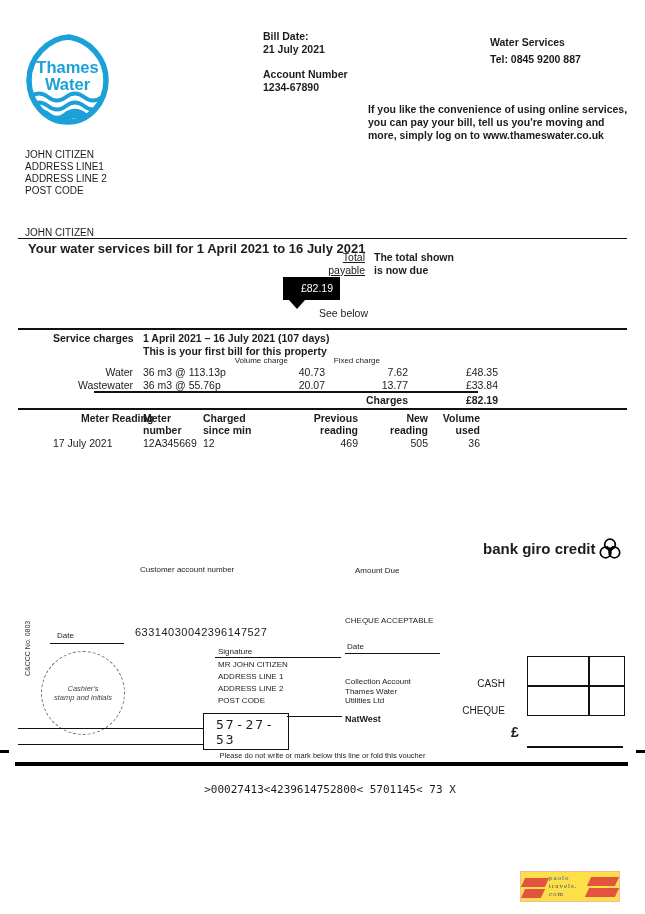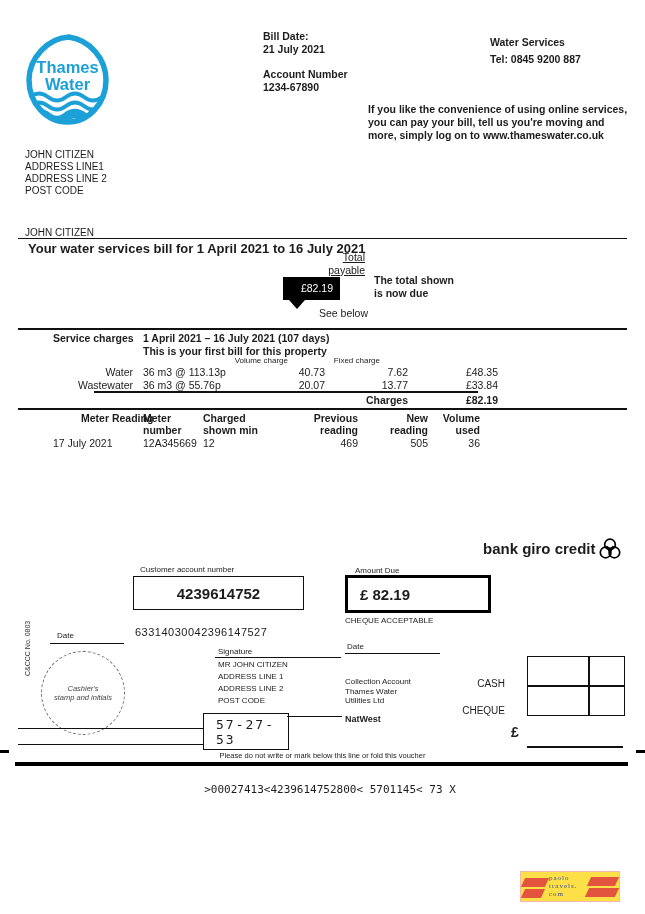--- a/index.html
+++ b/index.html
@@ -80,21 +80,21 @@
   <div class="abs fs10" style="left:25px;top:161px;">ADDRESS LINE1</div>
   <div class="abs fs10" style="left:25px;top:173px;">ADDRESS LINE 2</div>
   <div class="abs fs10" style="left:25px;top:185px;">POST CODE</div>
 
   <div class="abs fs10" style="left:25px;top:227px;">JOHN CITIZEN</div>
   <div class="hline" style="left:18px;top:238px;width:609px;"></div>
   <div class="abs b fs13" style="left:28px;top:241px;">Your water services bill for 1 April 2021 to 16 July 2021</div>
 
   <div class="abs fs105 r pre" style="left:257px;top:251px;width:80px;line-height:12.5px;text-decoration:underline;">Total
 payable</div>
-  <div class="abs b fs105 pre" style="left:346px;top:251px;line-height:12.5px;margin-top:23px;">The total shown
+  <div class="abs b fs105 pre" style="left:346px;top:251px;line-height:12.5px;">The total shown
 is now due</div>
 
   <div class="black-tag">
     <span class="amt">£82.19</span>
   </div>
   <div class="tag-arrow"></div>
   <div class="abs fs105" style="left:291px;top:307px;">See below</div>
 
   <div class="hline" style="left:18px;top:328px;width:609px;height:1.5px;"></div>
   <div class="abs b fs105" style="left:25px;top:332px;">Service charges</div>
@@ -118,21 +118,21 @@
 
   <div class="hline" style="left:94px;top:391px;width:384px;height:1.5px;"></div>
   <div class="abs b fs105 r" style="left:320px;top:394px;width:60px;">Charges</div>
   <div class="abs b fs105 r" style="left:420px;top:394px;width:50px;">£82.19</div>
 
   <div class="hline" style="left:18px;top:408px;width:609px;height:1.8px;"></div>
   <div class="abs b fs105" style="left:25px;top:412px;margin-left:28px;">Meter Reading</div>
   <div class="abs b fs105 pre" style="left:115px;top:412px;line-height:12px;">Meter
 number</div>
   <div class="abs b fs105 pre" style="left:175px;top:412px;line-height:12px;">Charged
-shown min</div>
+since min</div>
   <div class="abs b fs105 r pre" style="left:270px;top:412px;width:60px;line-height:12px;">Previous
 reading</div>
   <div class="abs b fs105 r pre" style="left:350px;top:412px;width:50px;line-height:12px;">New
 reading</div>
   <div class="abs b fs105 r pre" style="left:402px;top:412px;width:50px;line-height:12px;">Volume
 used</div>
 
   <div class="abs fs105" style="left:25px;top:437px;">17 July 2021</div>
   <div class="abs fs105" style="left:115px;top:437px;">12A345669</div>
   <div class="abs fs105" style="left:175px;top:437px;">12</div>
@@ -145,28 +145,22 @@
     <circle cx="13" cy="8.5" r="5.3" fill="none" stroke="#000" stroke-width="1.7"></circle>
     <circle cx="8.6" cy="16.5" r="5.3" fill="none" stroke="#000" stroke-width="1.7"></circle>
     <circle cx="17.4" cy="16.5" r="5.3" fill="none" stroke="#000" stroke-width="1.7"></circle>
     <circle cx="13" cy="13.5" r="2.3" fill="#000"></circle>
     <circle cx="10.2" cy="11.2" r="1.2" fill="#000"></circle>
     <circle cx="15.8" cy="11.2" r="1.2" fill="#000"></circle>
     <circle cx="13" cy="18.6" r="1.2" fill="#000"></circle>
   </svg>
 
   <div class="abs fs8" style="left:140px;top:565px;">Customer account number</div>
-  <div class="acct-box">
-    <span class="b fs15">4239614752</span>
-  </div>
 
   <div class="abs fs8" style="left:355px;top:566px;">Amount Due</div>
-  <div class="amount-box">
-    <span class="b fs15">£ 82.19</span>
-  </div>
   <div class="abs fs8" style="left:345px;top:616px;">CHEQUE ACCEPTABLE</div>
 
   <div class="abs fs11" style="left:135px;top:626px;letter-spacing:0.5px;">63314030042396147527</div>
 
   <div class="vtext">C&amp;CCC No. 0803</div>
 
   <div class="abs fs8" style="left:57px;top:631px;">Date</div>
   <div class="hline" style="left:50px;top:643px;width:74px;"></div>
 
   <div class="abs fs8" style="left:218px;top:647px;">Signature</div>

